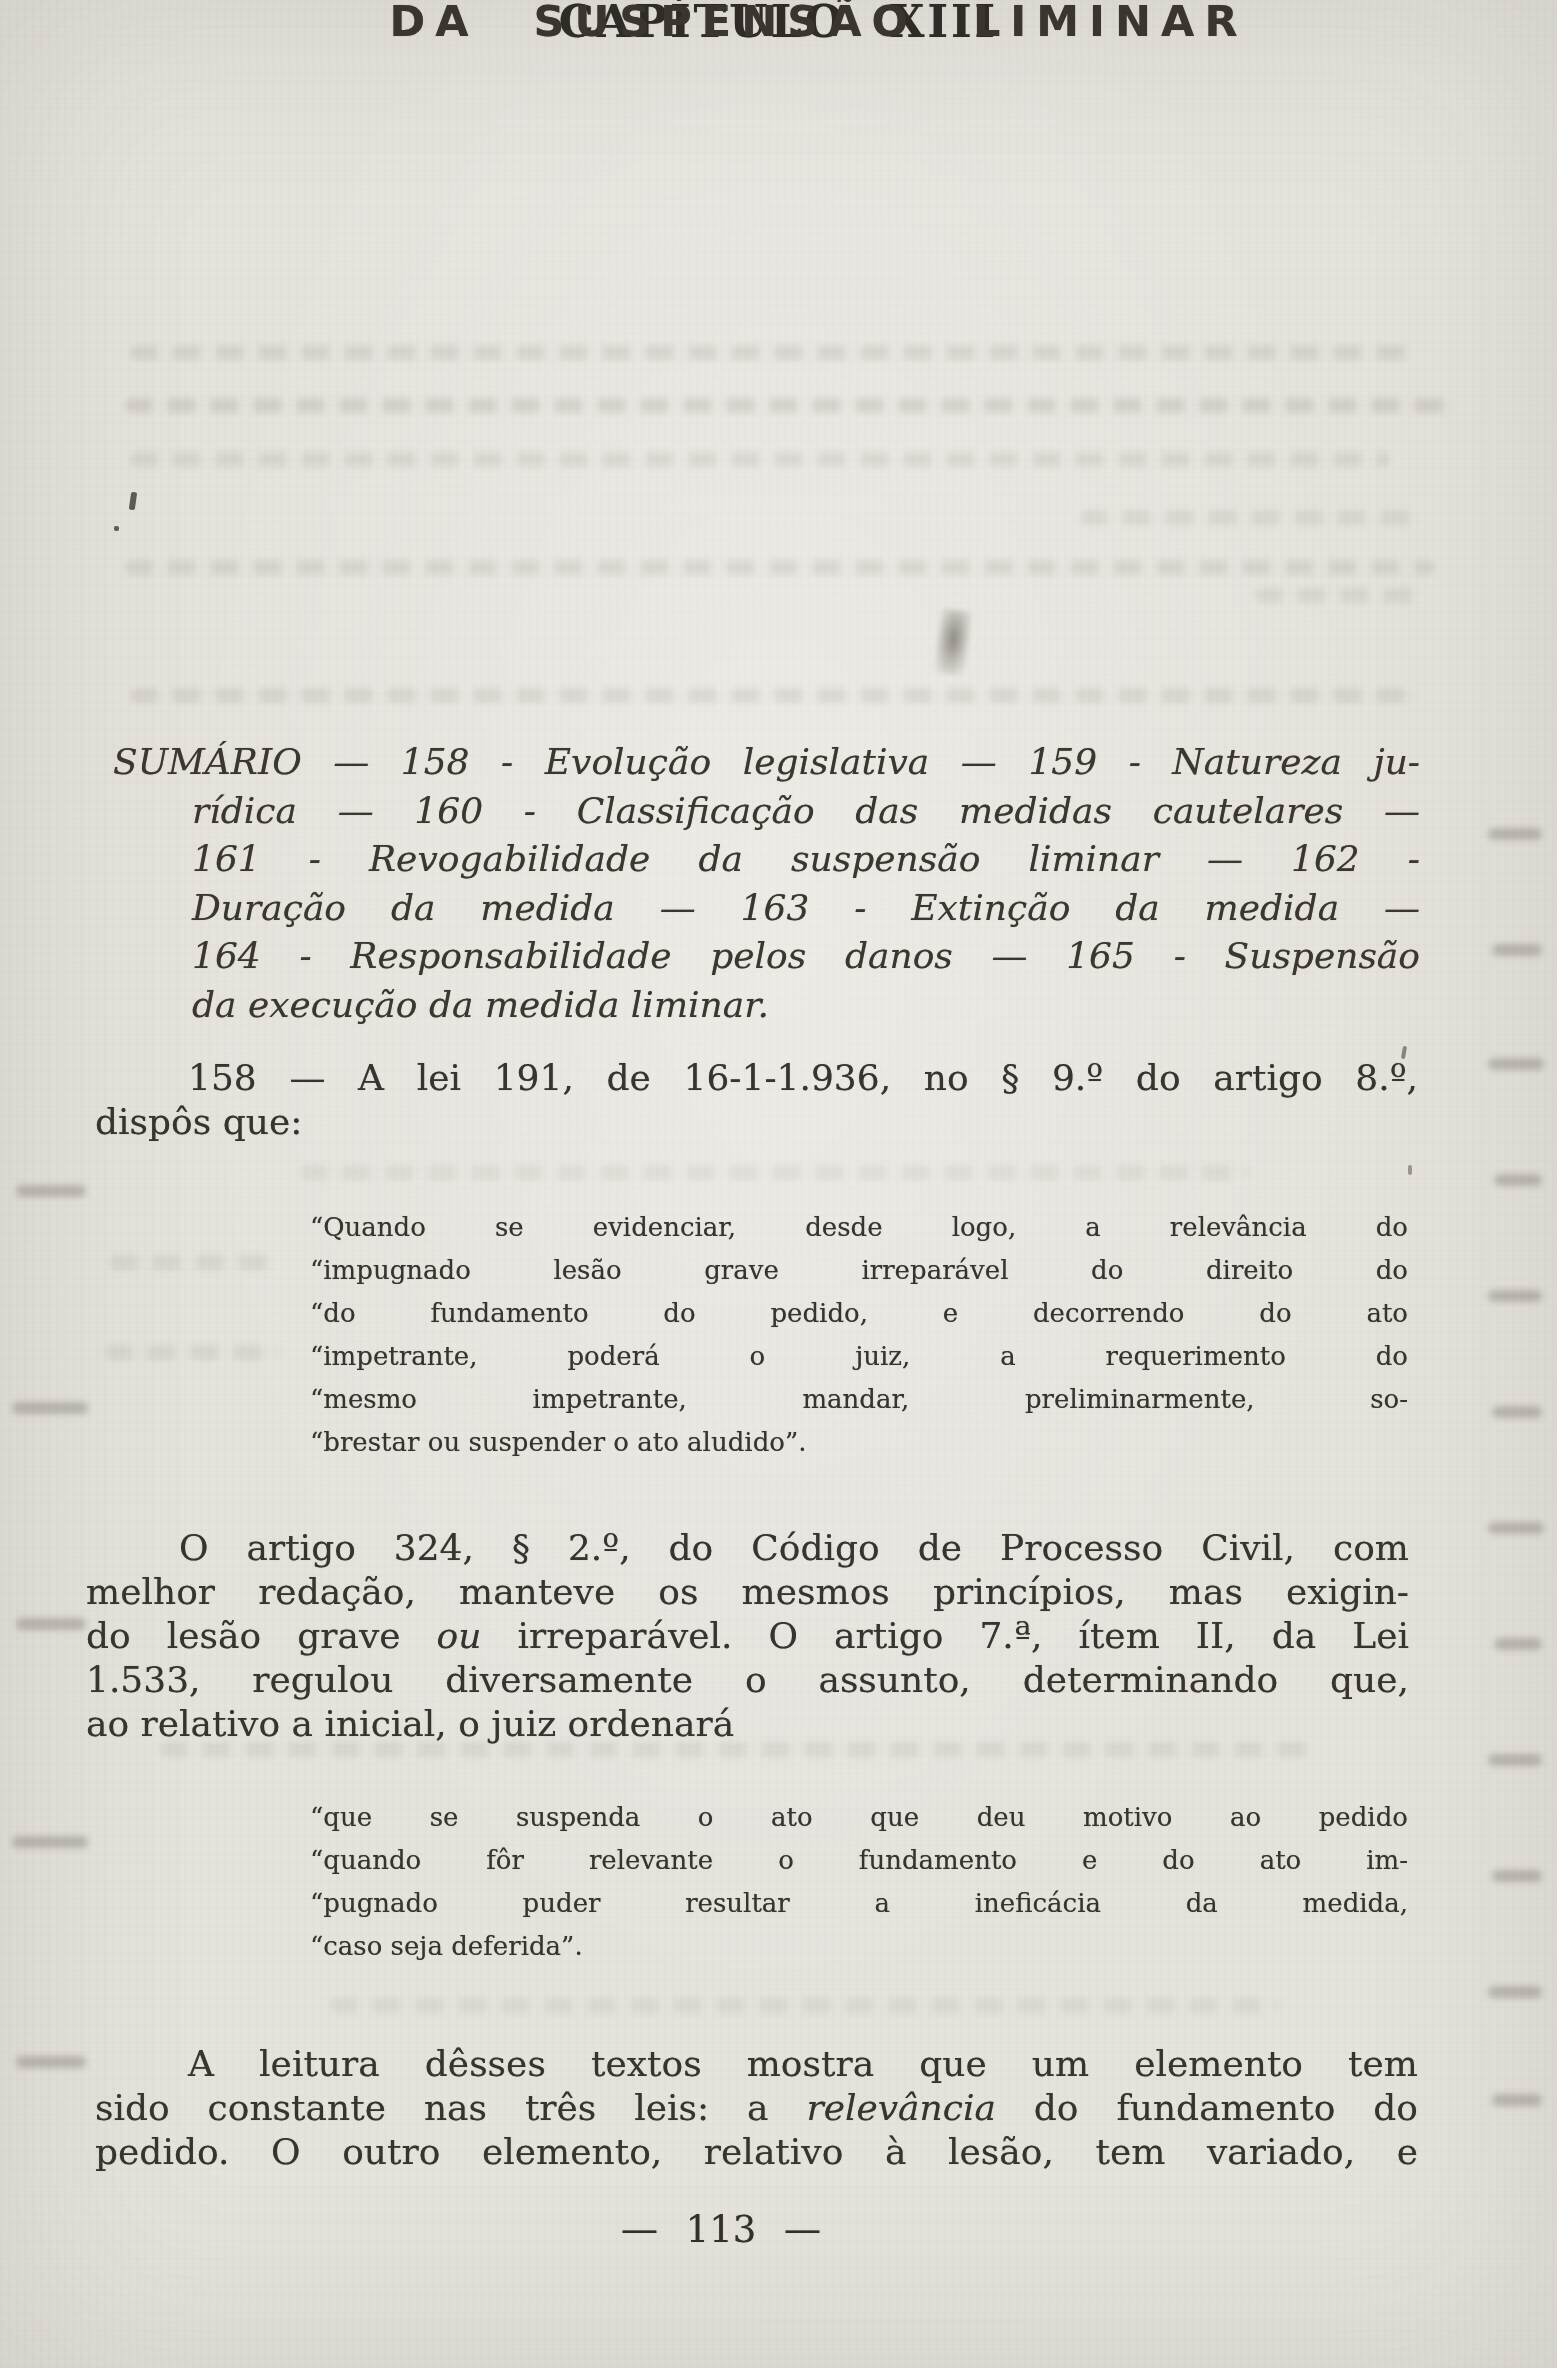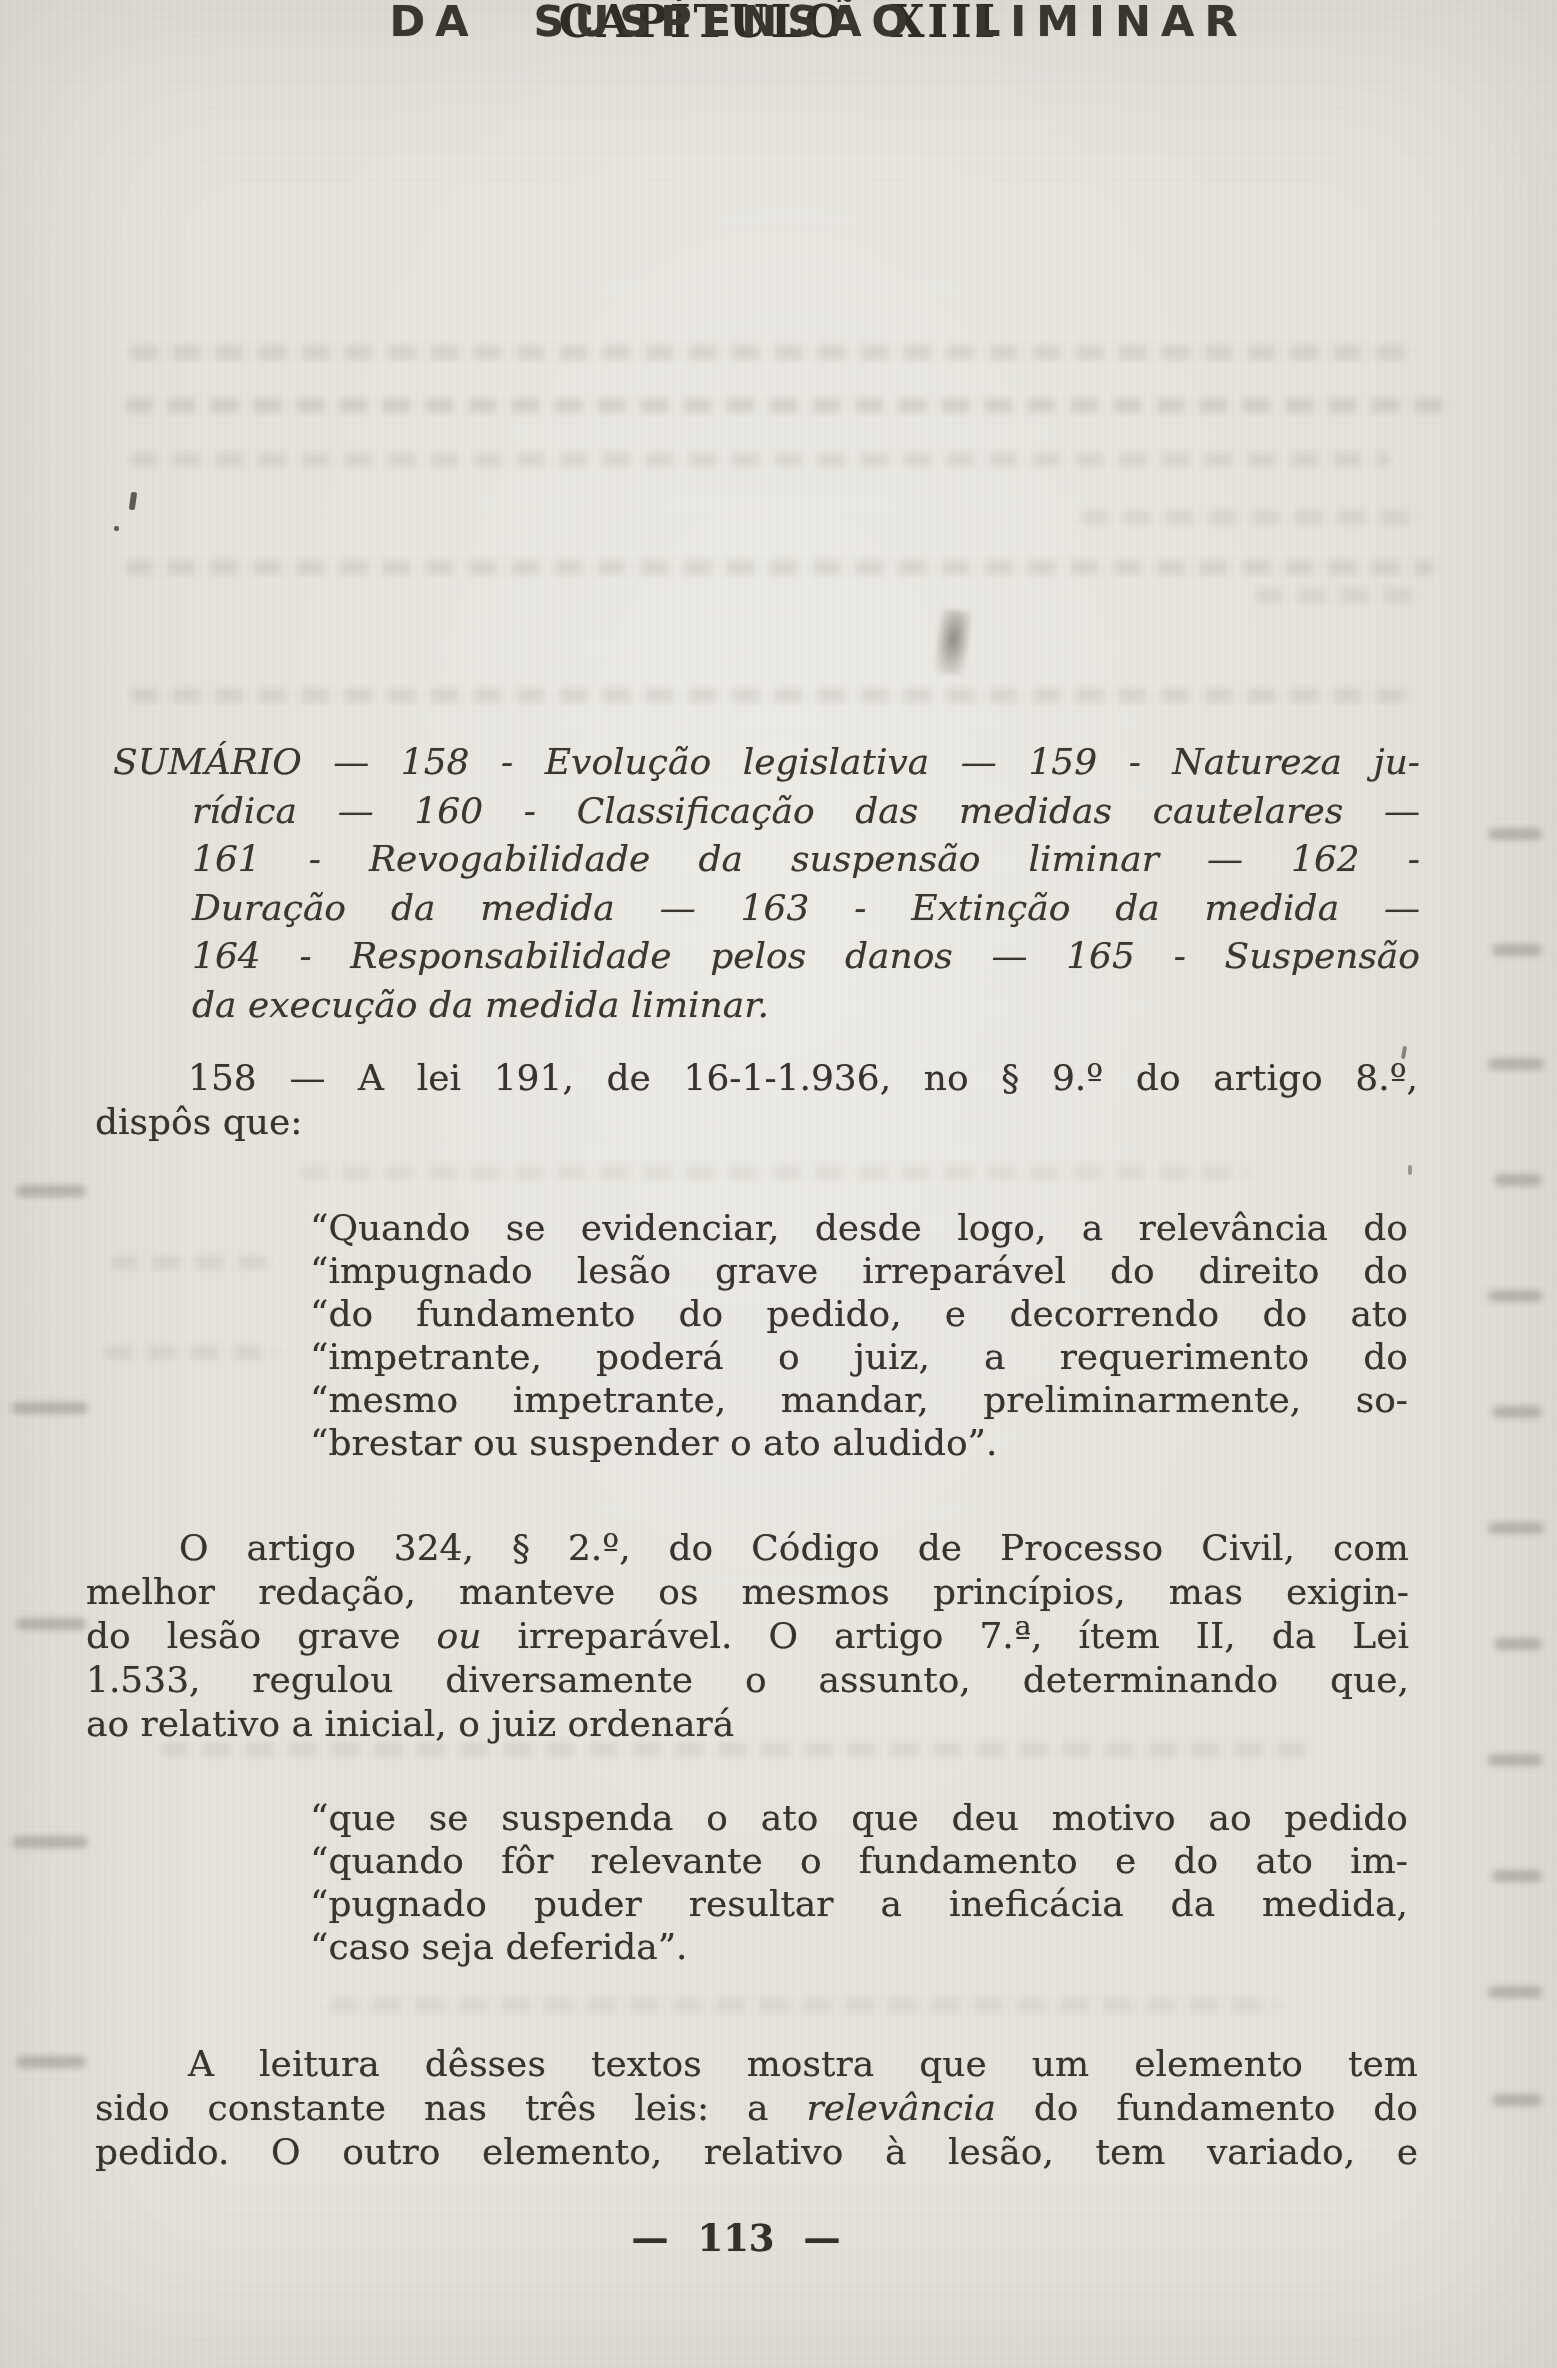--- a/index.html
+++ b/index.html
@@ -34,28 +34,28 @@
   .sumario{
     left:113px;top:738px;width:1307px;
     font-style:italic;font-size:36px;line-height:48.5px;color:#3b372f;
   }
   .sumario .cont{margin-left:79px;}
   
   .body{font-size:36px;line-height:44px;}
   .p158{left:95px;top:1056px;width:1323px;}
   .partigo{left:86px;top:1526px;width:1323px;}
   .pleitura{left:95px;top:2042px;width:1323px;}
-  .quote{left:310px;top:1206px;width:1098px;font-size:36px;line-height:43px;}
+  .quote{left:310px;top:1206px;width:1098px;font-size:26px;line-height:43px;}
   .quote2{top:1796px;}
   .indent{text-indent:93px;}
   .j{text-align:justify;text-align-last:justify;}
   .it{font-style:italic;}
   .pageno{
-    left:16px;top:2208px;width:1440px;text-align:center;
-    font-size:37px;font-weight:700;word-spacing:16px;color:#332f2a;margin-top:8px;
+    left:1px;top:2208px;width:1440px;text-align:center;
+    font-size:37px;font-weight:400;word-spacing:16px;color:#332f2a;
   }
   
   .chapter,.section,.sumario,.body,.quote,.pageno{text-shadow:0 0 0.7px rgba(55,51,46,0.55);}
   
   .ghost{
     position:absolute;height:15px;border-radius:8px;
     background:repeating-linear-gradient(90deg, rgba(106,101,90,0.38) 0 27px, rgba(106,101,90,0.04) 27px 43px);
     filter:blur(3.2px);
   }
   .tick{

